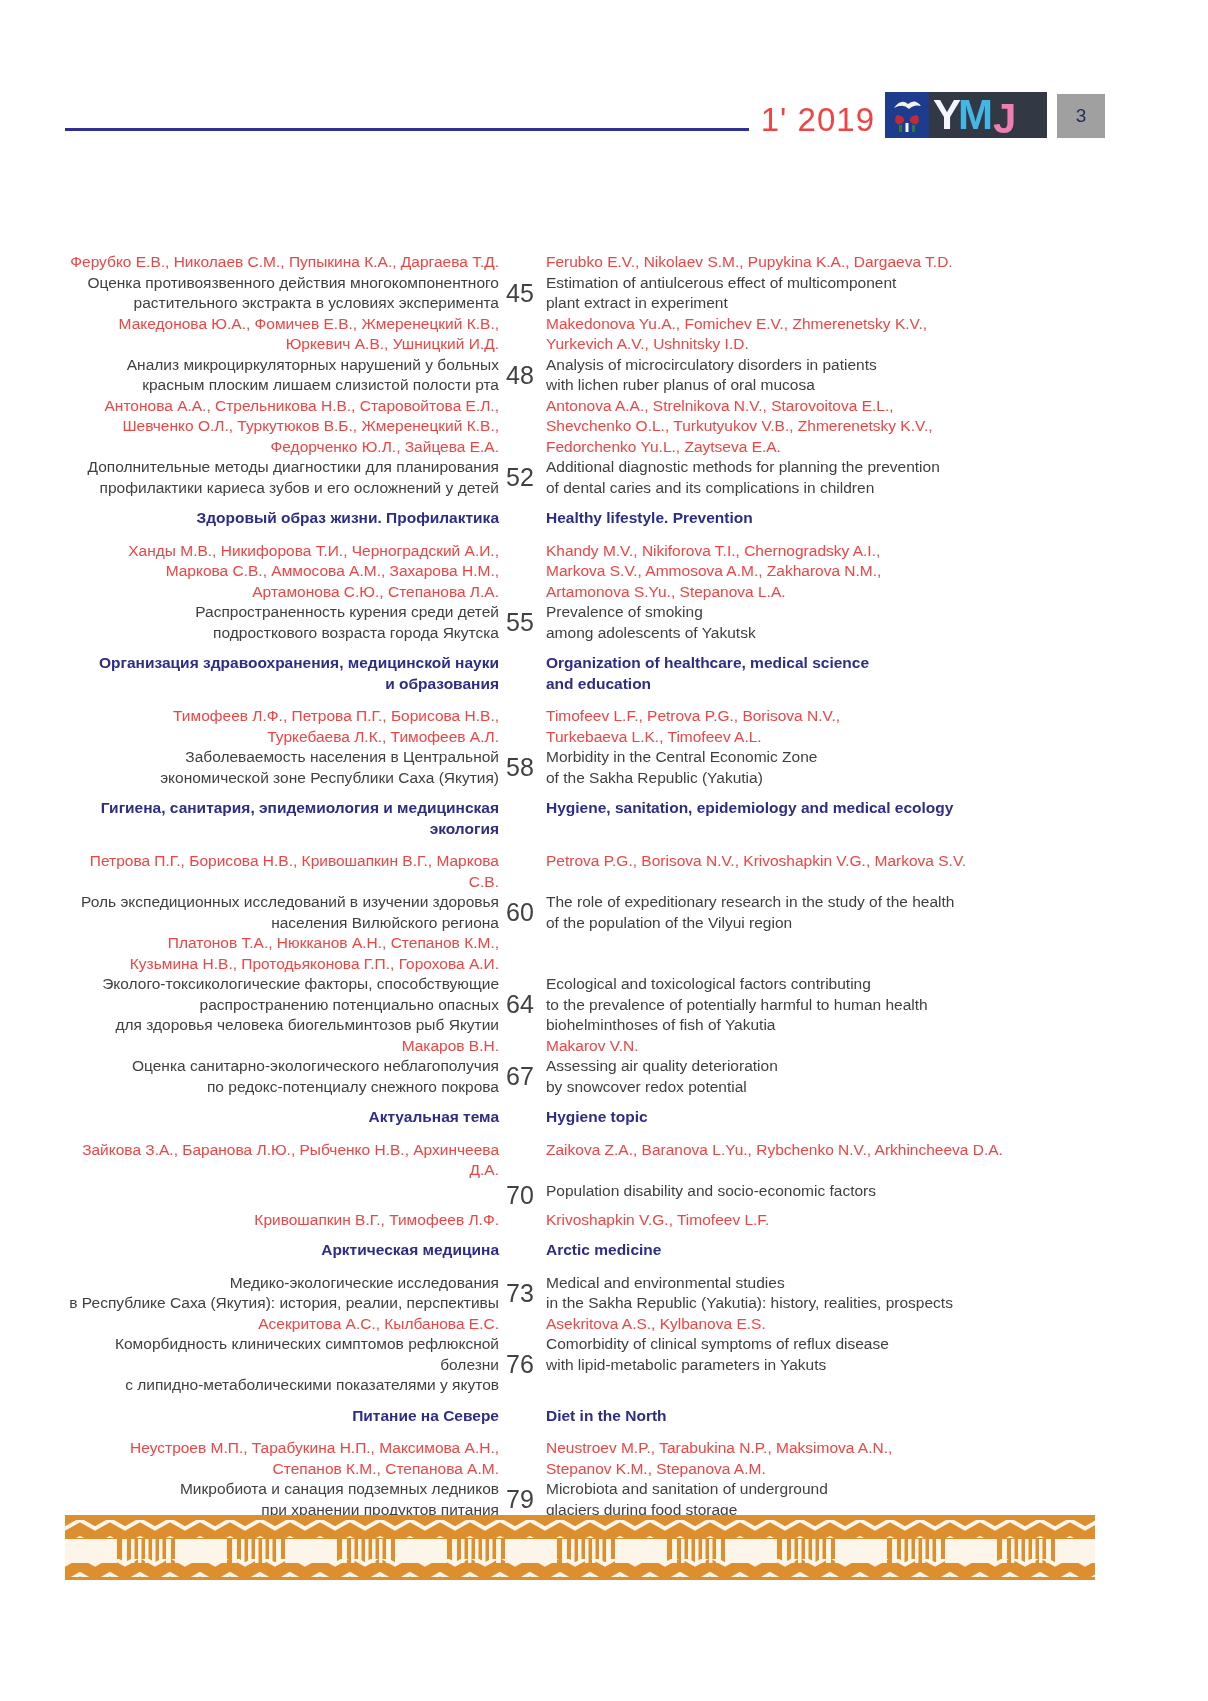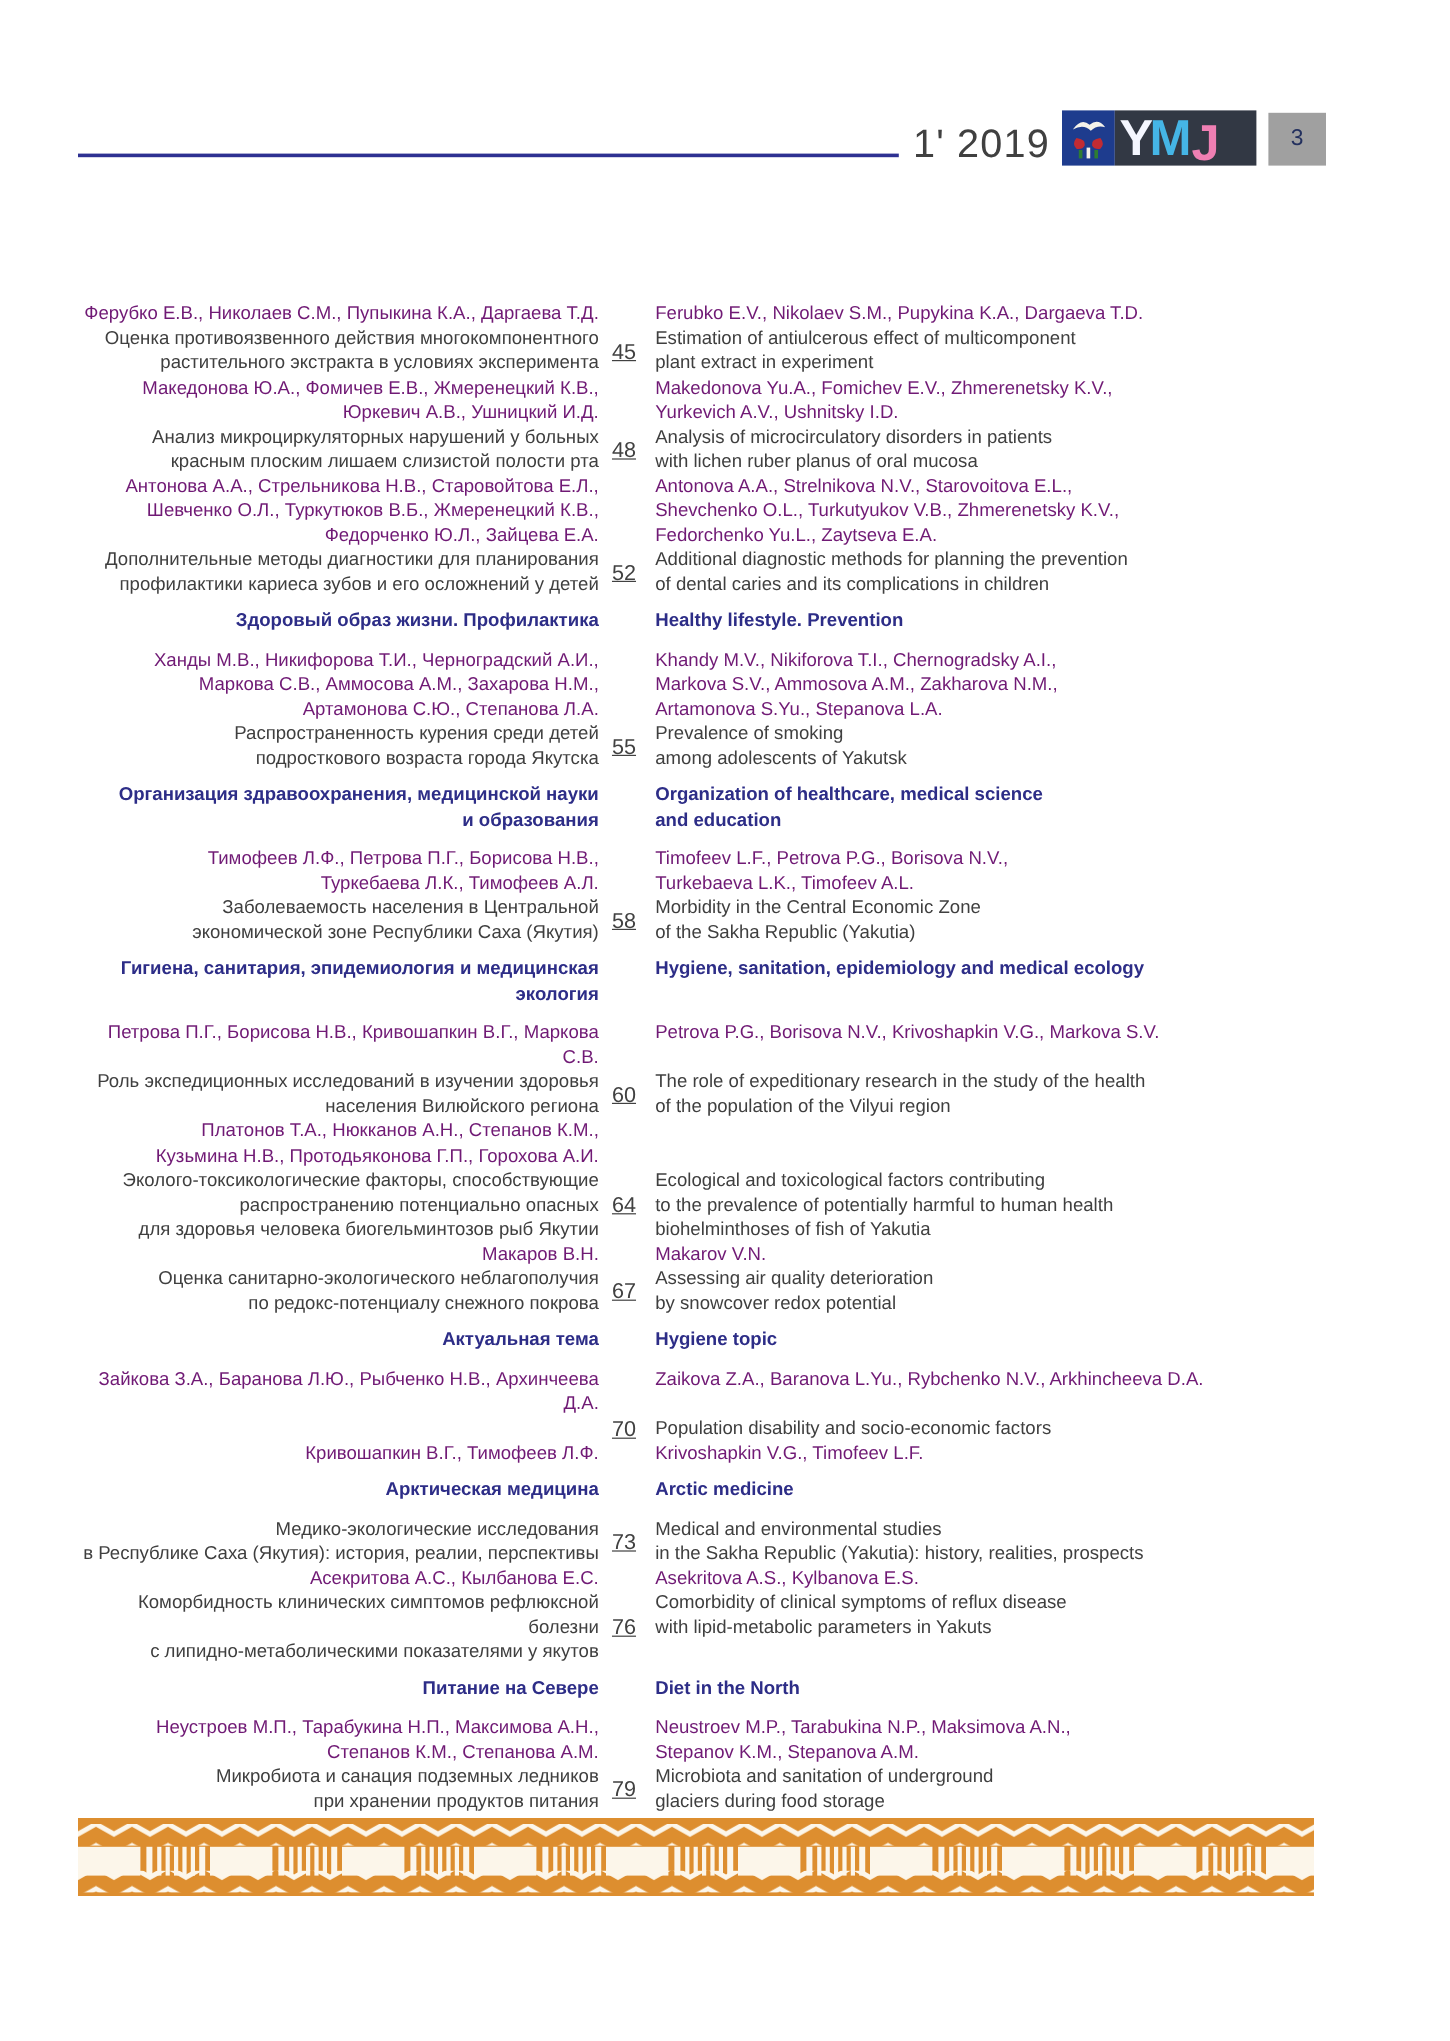--- a/index.html
+++ b/index.html
@@ -7,21 +7,21 @@
     width:1208px;height:1701px;position:relative;background:#ffffff;
     font-family:"Liberation Sans",sans-serif;color:#3f3f3f;overflow:hidden;
   }
   
   .page-header{
     position:absolute;top:88px;left:65px;width:1040px;height:50px;
     display:flex;align-items:flex-end;
   }
   .header-rule{flex:1;height:3px;background:#2e3192;margin-bottom:7px;}
   .issue{
-    font-size:33px;line-height:36px;color:#404040;margin:0 10px 0 12px;
+    font-size:33px;line-height:36px;color:#ef4444;margin:0 10px 0 12px;
     white-space:nowrap;letter-spacing:1px;
   }
   .logo{display:flex;align-items:flex-end;height:46px;}
   .logo-emblem{
     width:44px;height:46px;background:#1e3c8e;display:flex;
     align-items:center;justify-content:center;
   }
   .logo-letters{
     position:relative;height:46px;width:118px;background:#323844;
     display:flex;align-items:center;padding-left:4px;box-sizing:border-box;
@@ -37,24 +37,24 @@
     width:48px;height:44px;background:#a0a0a0;margin-left:10px;
     display:flex;align-items:center;justify-content:center;
     font-size:19px;color:#23305e;
   }
   
   .toc{position:absolute;top:252px;left:65px;width:1080px;}
   .toc-row{display:grid;grid-template-columns:434px 42px 1fr;column-gap:0;}
   .cell-ru{grid-column:1;text-align:right;white-space:pre-line;}
   .cell-num{
     grid-column:2;display:flex;align-items:center;justify-content:center;
-    font-size:18px;color:#414141;text-decoration:underline;
+    font-size:25px;color:#414141;
   }
   .cell-en{grid-column:3;text-align:left;white-space:pre-line;padding-left:5px;}
-  .authors{color:#701a75;font-size:15.5px;line-height:20.5px;}
+  .authors{color:#ef4444;font-size:15.5px;line-height:20.5px;}
   .title{color:#3f3f3f;font-size:15.5px;line-height:20.5px;}
   .section-row{margin:10px 0 12px;}
   .section-heading{
     color:#2d2d87;font-weight:bold;font-size:15.5px;line-height:20.5px;
     white-space:pre-line;
   }
   
   .ornament{position:absolute;left:65px;top:1515px;width:1030px;height:65px;}
 </style>
 </head>

